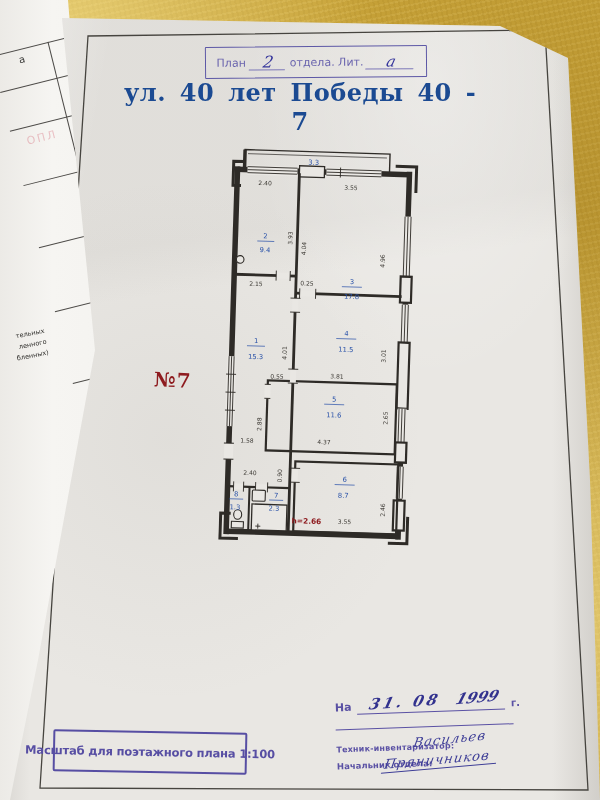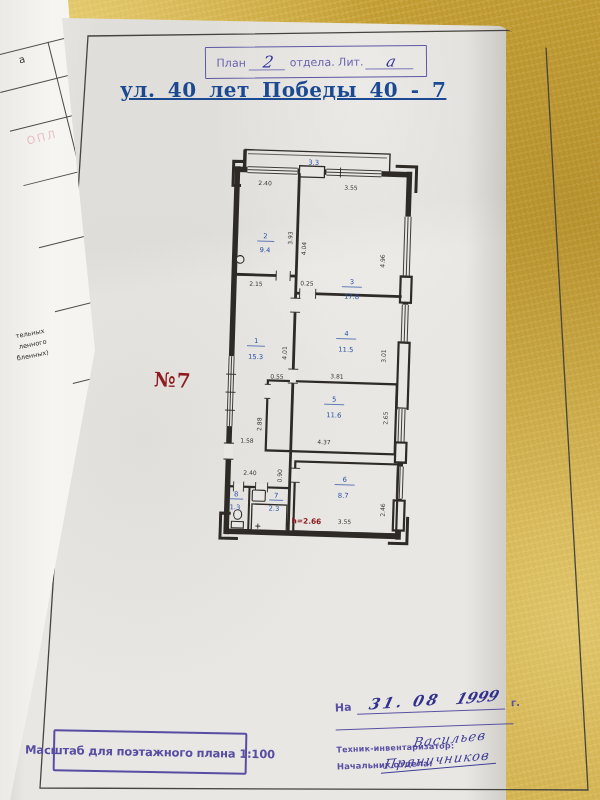--- a/index.html
+++ b/index.html
@@ -25,21 +25,21 @@
   }
   .under-rot{left:-20px;top:0;width:170px;height:560px;transform:rotate(-14deg);transform-origin:10px 10px;}
   .u-line{height:1px;background:#4c4a47;position:absolute;left:0;}
   .u-vline{width:1px;background:#4c4a47;position:absolute;}
   .u-char{position:absolute;font-size:10px;color:#3a3a38;}
   .u-stamp-trace{position:absolute;font-size:11px;color:rgba(205,70,90,.30);letter-spacing:2px;}
   .u-frags{left:1px;top:330px;width:46px;transform:rotate(-11deg);font-size:6.5px;color:#33322f;text-align:right;line-height:11px;}
 
   
   .page{
-    left:0;top:0;width:506px;height:800px;
+    left:0;top:0;width:600px;height:800px;
     clip-path:polygon(62px 18px, 500px 26px, 568px 58px, 590px 480px, 600px 800px, 10px 800px, 38px 660px, 95px 350px);
     background:
       linear-gradient(100deg, rgba(255,255,255,.45) 0%, transparent 16%),
       radial-gradient(ellipse at 72% 10%, rgba(255,255,255,.35), transparent 30%),
       radial-gradient(ellipse at 28% 55%, rgba(138,135,128,.09), transparent 42%),
       linear-gradient(to right, rgba(125,120,112,.16) 0%, transparent 5%),
       linear-gradient(to right, transparent 92%, rgba(120,115,108,.20) 99.5%),
       linear-gradient(172deg, rgba(125,122,116,.08) 30%, transparent 36%),
       #e9e7e3;
   }
@@ -52,23 +52,23 @@
     display:flex;align-items:center;justify-content:center;gap:4px;
     color:#6a64ae;font-size:11px;transform:rotate(-.5deg);
     background:rgba(255,255,255,.06);
   }
   .hw{font-family:"DejaVu Serif",serif;font-style:italic;color:#34349b;}
   .hw-slot{border-bottom:1px solid #7d78b8;text-align:center;line-height:14px;}
   .hw-floor{width:36px;font-size:16px;transform:skewX(-10deg);}
   .hw-liter{width:48px;font-size:15px;transform:skewX(-14deg);}
 
   .address{
-    left:120px;top:78px;width:360px;
-    font-family:"DejaVu Serif",serif;font-weight:bold;font-size:20px;
-    color:#1b4a92;word-spacing:5px;letter-spacing:.5px;text-decoration:underline;
+    left:120px;top:78px;width:360px;text-align:center;
+    font-family:"DejaVu Serif",serif;font-weight:bold;font-size:24px;
+    color:#1b4a92;word-spacing:5px;letter-spacing:.5px;
   }
 
   .apt-number{
     left:154px;top:368px;font-family:"DejaVu Serif",serif;font-weight:bold;
     font-size:20px;color:#8e1b1f;transform:rotate(2deg);letter-spacing:1px;
   }
 
   .plan-wrap{left:224px;top:144px;width:192px;height:404px;transform:rotate(1.8deg);transform-origin:50% 50%;}
 
   

